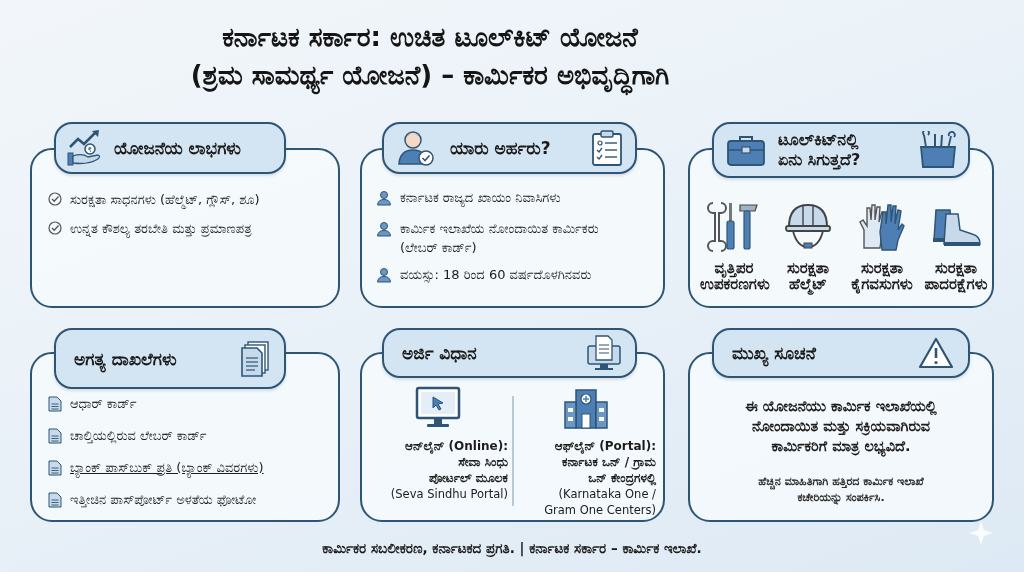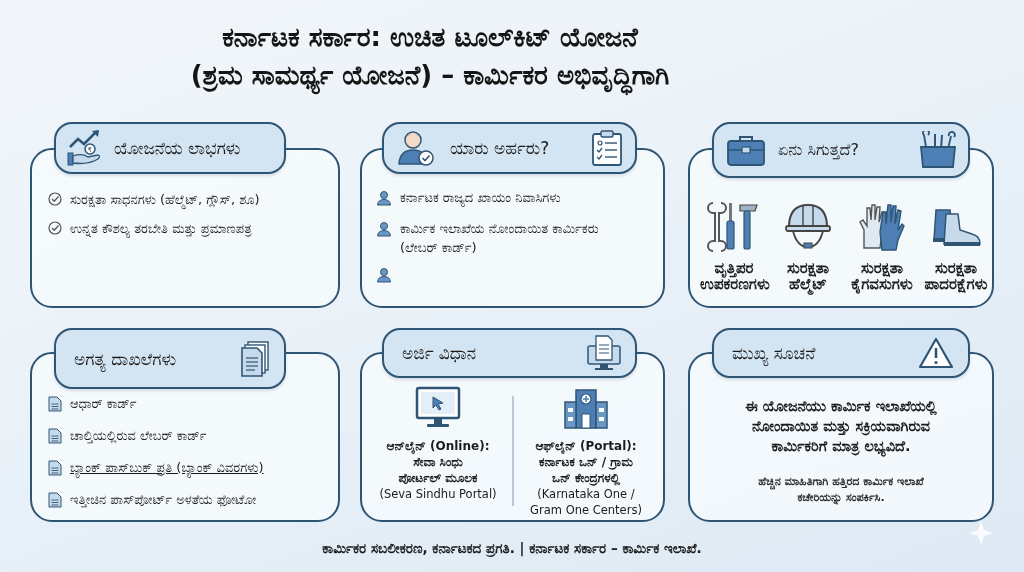--- a/index.html
+++ b/index.html
@@ -22,30 +22,30 @@
     background: rgba(246, 250, 253, 0.85);
   }
   .tab {
     position: absolute;
     background: #d3e4f2;
     border: 2px solid #2f5575;
     border-radius: 18px;
     display: flex; align-items: center;
     box-shadow: 0 2px 3px rgba(40,70,100,0.15);
   }
-  .tab-title { font-weight: normal; font-size: 17px; color: #1a1a1a; }
+  .tab-title { font-weight: bold; font-size: 17px; color: #1a1a1a; }
   .icon svg { display: block; }
   .list { position: absolute; list-style: none; }
   .list li { display: flex; align-items: flex-start; font-size: 13px; line-height: 19px; margin-bottom: 8px; color: #1c1c1c; }
   .list li .bullet { flex: 0 0 auto; margin-right: 8px; margin-top: 2px; }
   .tool-items { position: absolute; display: flex; justify-content: space-between; }
   .tool { width: 68px; text-align: center; }
   .tool .icon { height: 60px; display: flex; justify-content: center; align-items: center; }
   .tool-label { font-size: 15px; line-height: 16px; font-weight: bold; color: #1c1c1c; margin-top: 4px; }
-  .apply-col { position: absolute; text-align: center; }
+  .apply-col { position: absolute; text-align: right; }
   .apply-col .icon { display: flex; justify-content: center; height: 46px; margin-bottom: 6px; }
   .apply-text { font-size: 12px; line-height: 16px; font-weight: bold; }
   .apply-sub { font-size: 11.5px; line-height: 16px; font-weight: normal; }
   .divider { position: absolute; width: 2px; background: #b8c8d6; }
   .notice-main { position: absolute; text-align: center; font-weight: bold; font-size: 14.5px; line-height: 20px; }
   .notice-sub { position: absolute; text-align: center; font-size: 11px; line-height: 16px; font-weight: bold; color: #2a2a2a; }
   .footer {
     position: absolute; top: 540px; left: 0; width: 1024px; text-align: center;
     font-weight: bold; font-size: 13.5px; color: #1a1a1a;
   }
@@ -128,34 +128,36 @@
           <circle cx="8" cy="5" r="3.5" fill="#6b97c4" stroke="#2f5575" stroke-width="1"></circle>
           <path d="M1.5 15 Q2 9.5 8 9.5 Q14 9.5 14.5 15 Z" fill="#6b97c4" stroke="#2f5575" stroke-width="1"></path>
         </svg></span>
     <span style="width:200px;">ಕಾರ್ಮಿಕ ಇಲಾಖೆಯ ನೋಂದಾಯಿತ ಕಾರ್ಮಿಕರು (ಲೇಬರ್ ಕಾರ್ಡ್)</span>
   </li>
   <li>
     <span class="bullet"><svg width="16" height="16" viewBox="0 0 16 16">
           <circle cx="8" cy="5" r="3.5" fill="#6b97c4" stroke="#2f5575" stroke-width="1"></circle>
           <path d="M1.5 15 Q2 9.5 8 9.5 Q14 9.5 14.5 15 Z" fill="#6b97c4" stroke="#2f5575" stroke-width="1"></path>
         </svg></span>
+    <span>ವಯಸ್ಸು: 18 ರಿಂದ 60 ವರ್ಷದೊಳಗಿನವರು</span>
   </li>
 </ul>
 
 <div class="card" style="left:688px; top:148px; width:306px; height:160px;"></div>
 <div class="tab" style="left:712px; top:122px; width:258px; height:56px; padding-left:12px;">
   <span class="icon" style="margin-right:12px;">
     <svg width="40" height="34" viewBox="0 0 40 34">
       <path d="M14 8 V4 H26 V8" fill="none" stroke="#2f5575" stroke-width="2"></path>
       <rect x="2" y="8" width="36" height="24" rx="3" fill="#4d7fb5" stroke="#2f5575" stroke-width="1.8"></rect>
       <line x1="2" y1="17" x2="38" y2="17" stroke="#2f5575" stroke-width="1.5"></line>
       <rect x="16" y="14" width="8" height="6" fill="#c7daec" stroke="#2f5575" stroke-width="1.2"></rect>
     </svg>
   </span>
   <span class="tab-title" style="flex:1; font-size:16px; line-height:20px;">
+    <span style="display:block;">ಟೂಲ್‌ಕಿಟ್‌ನಲ್ಲಿ</span>
     <span style="display:block;">ಏನು ಸಿಗುತ್ತದೆ?</span>
   </span>
   <span class="icon" style="margin-right:10px;">
     <svg width="40" height="38" viewBox="0 0 40 38">
       <path d="M8 16 L6 4 M6 4 A3 3 0 1 1 10 4" fill="none" stroke="#2f5575" stroke-width="1.8"></path>
       <line x1="17" y1="18" x2="17" y2="3" stroke="#2f5575" stroke-width="2"></line>
       <line x1="23" y1="18" x2="24" y2="4" stroke="#2f5575" stroke-width="2"></line>
       <path d="M30 18 L33 5 M31 5 A3 3 0 1 1 36 6" fill="none" stroke="#2f5575" stroke-width="1.8"></path>
       <path d="M3 16 H37 L35 36 H5 Z" fill="#4d7fb5" stroke="#2f5575" stroke-width="1.8"></path>
     </svg>

